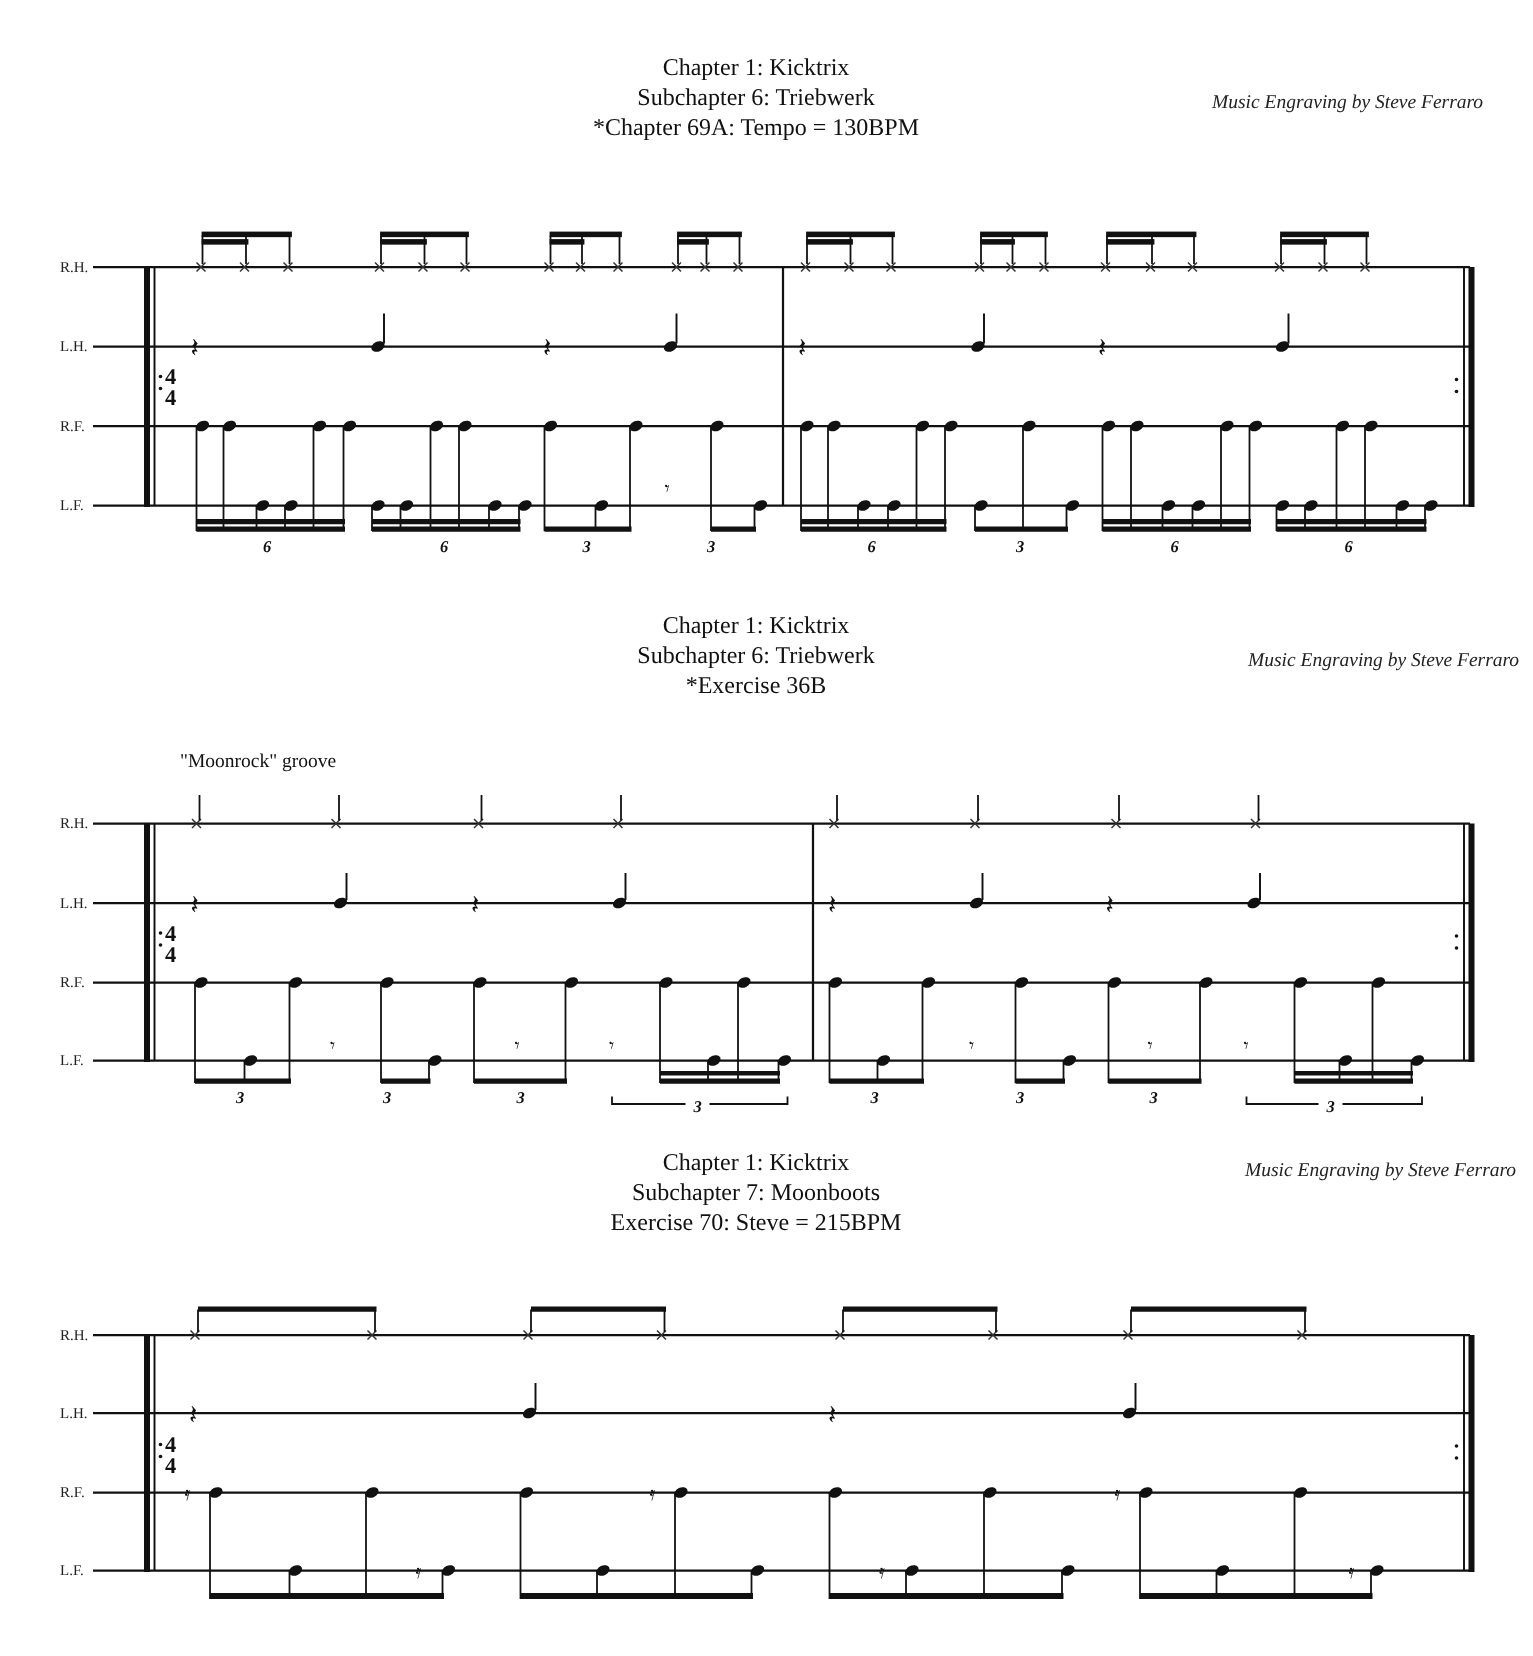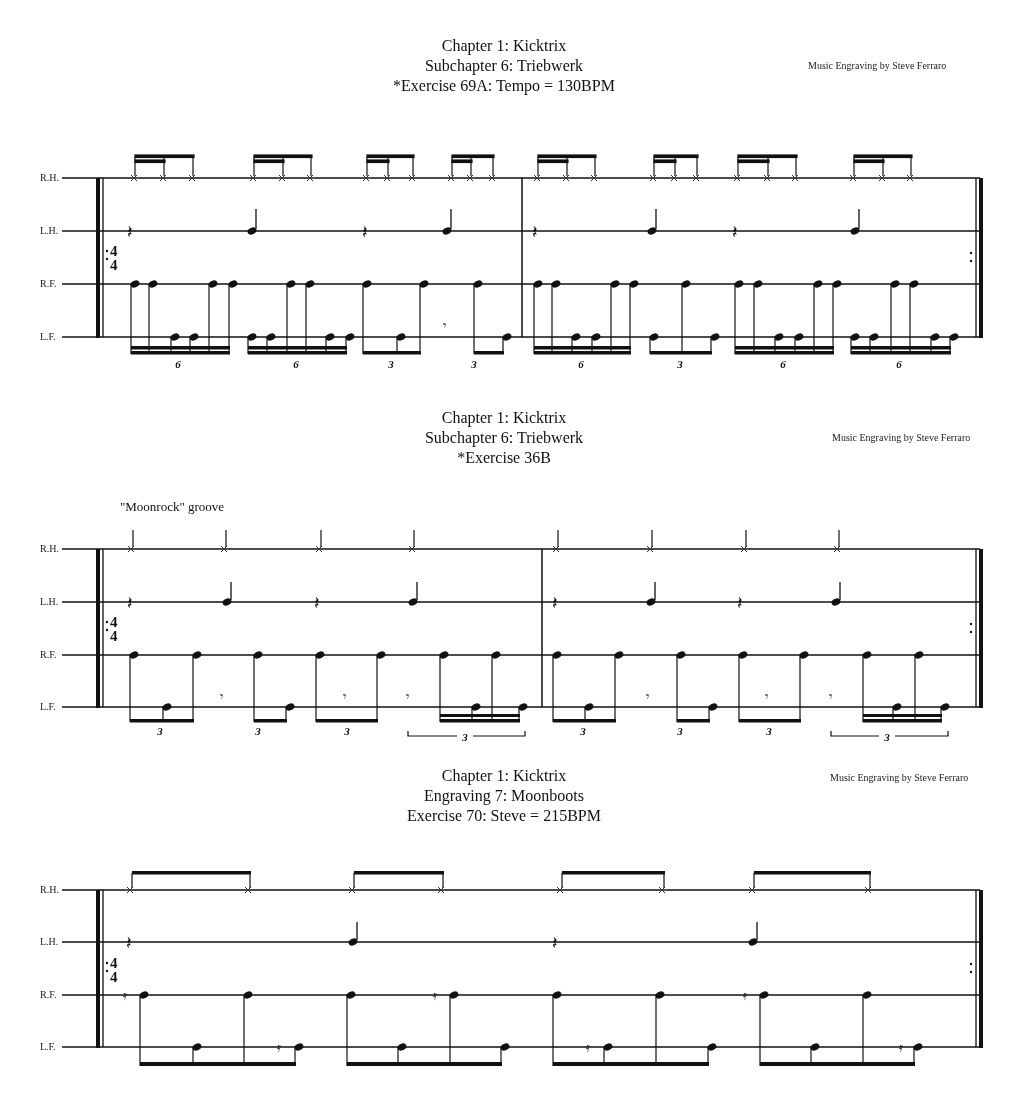--- a/index.html
+++ b/index.html
@@ -1,47 +1,47 @@
 <!DOCTYPE html>
 <html><head>
 <meta charset="utf-8">
 <style>
   html, body { margin:0; padding:0; background:#ffffff; }
   body { width:1022px; height:1104px; position:relative; overflow:hidden; font-family:"Liberation Serif", serif; color:#111; }
   .title-block { position:absolute; left:0; width:1008px; text-align:center; font-size:16px; line-height:20px; color:#111; }
   .title-block div { white-space:nowrap; }
-  .credit { position:absolute; font-size:10px; color:#222; white-space:nowrap; font-family:"Liberation Serif", serif; }
+  .credit { position:absolute; font-size:13px; color:#222; white-space:nowrap; font-family:"Liberation Serif", serif;font-style:italic; }
   .annotation { position:absolute; font-size:13px; white-space:nowrap; }
   svg.score { position:absolute; left:0; top:0; }
   svg text.lbl { font-family:"Liberation Serif", serif; font-size:10px; fill:#222; }
   svg text.tup { font-family:"Liberation Serif", serif; font-size:11px; font-weight:bold; font-style:italic; fill:#111; }
   svg text.ts { font-family:"Liberation Serif", serif; font-size:15px; font-weight:bold; fill:#111; }
   svg text.glyph { font-family:"DejaVu Sans", sans-serif; fill:#111; }
 </style>
 </head>
 <body>
 
 <div class="title-block" style="top:36px;">
   <div>Chapter 1: Kicktrix</div>
   <div>Subchapter 6: Triebwerk</div>
-  <div>*Exercise 69A: Tempo = 130BPM</div>
+  <div>*Chapter 69A: Tempo = 130BPM</div>
 </div>
 <div class="credit" style="left:808px; top:60px;">Music Engraving by Steve Ferraro</div>
 
 <div class="title-block" style="top:408px;">
   <div>Chapter 1: Kicktrix</div>
   <div>Subchapter 6: Triebwerk</div>
   <div>*Exercise 36B</div>
 </div>
 <div class="credit" style="left:832px; top:432px;">Music Engraving by Steve Ferraro</div>
 <div class="annotation" style="left:120px; top:499px;">"Moonrock" groove</div>
 
 <div class="title-block" style="top:766px;">
   <div>Chapter 1: Kicktrix</div>
-  <div>Engraving 7: Moonboots</div>
+  <div>Subchapter 7: Moonboots</div>
   <div>Exercise 70: Steve = 215BPM</div>
 </div>
 <div class="credit" style="left:830px; top:772px;">Music Engraving by Steve Ferraro</div>
 
 <svg class="score" width="1022" height="1104" viewBox="0 0 1022 1104">
 
   <g stroke="#111" fill="none">
 
     <line x1="62" y1="178" x2="980" y2="178" stroke-width="1.5"></line>
     <line x1="62" y1="231" x2="980" y2="231" stroke-width="1.5"></line>

